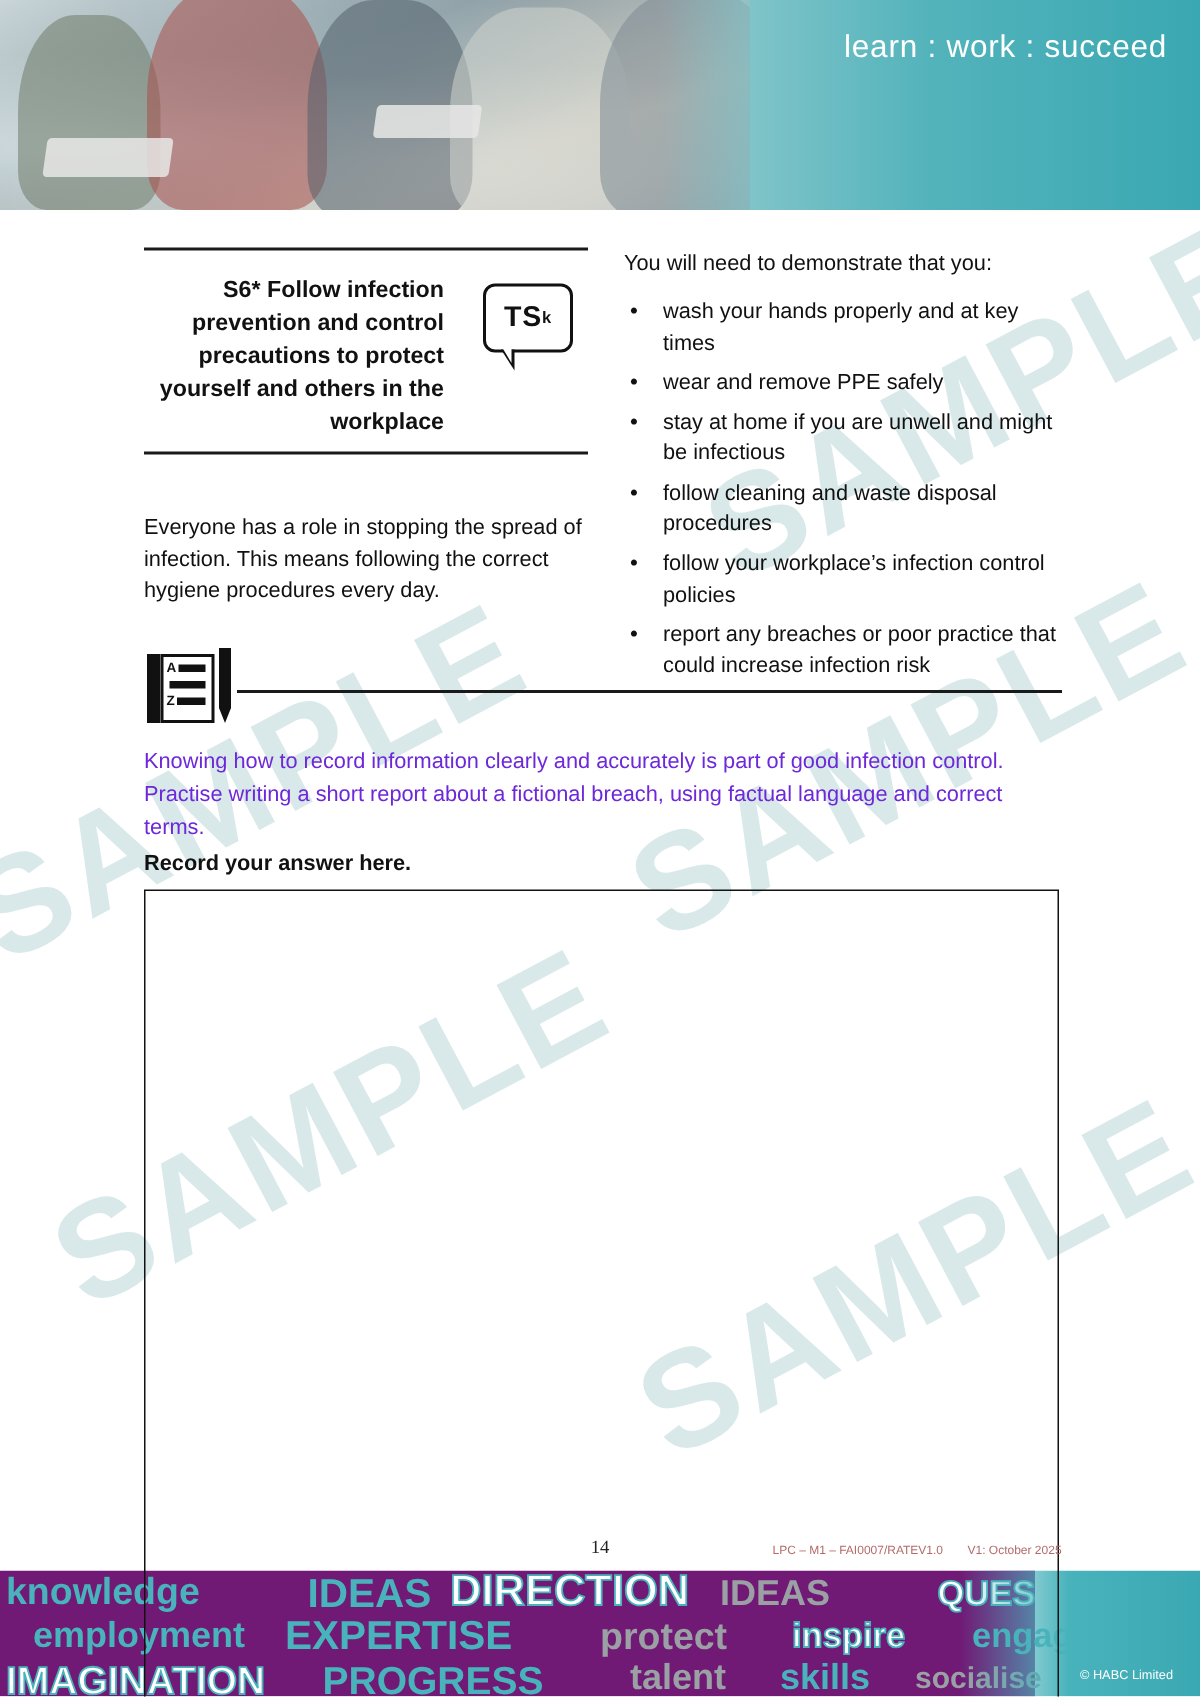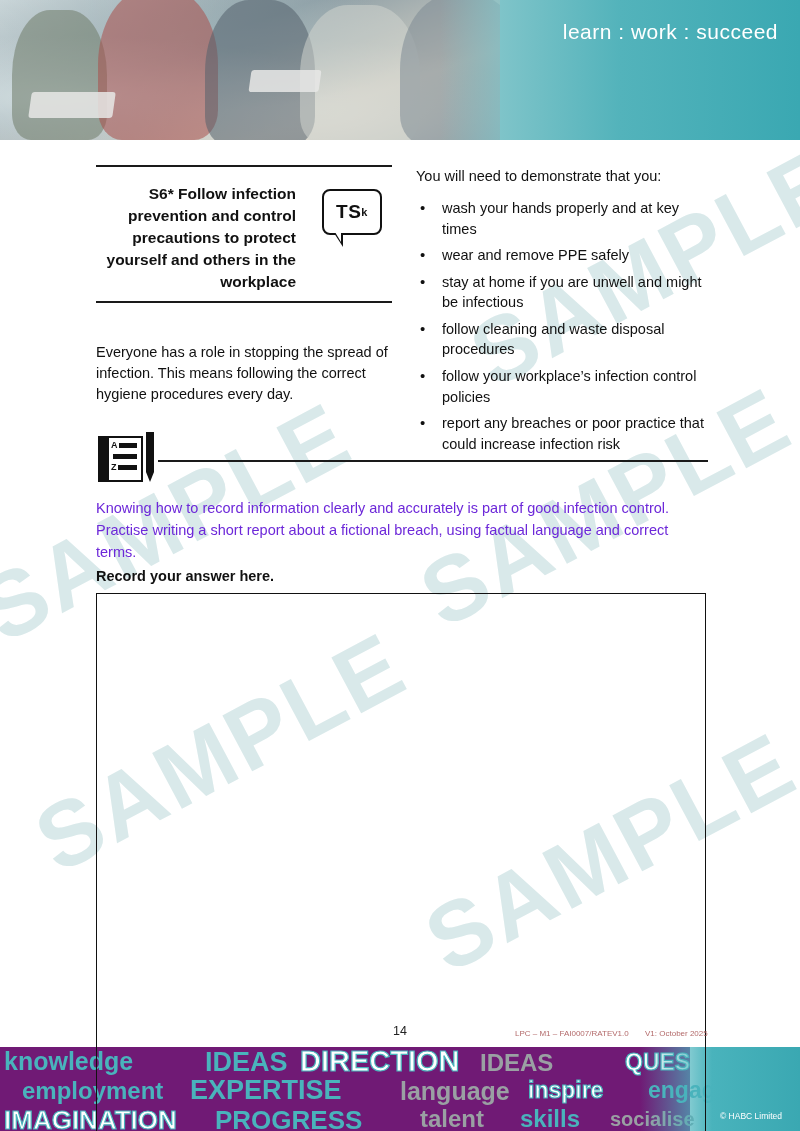--- a/index.html
+++ b/index.html
@@ -347,20 +347,21 @@
   
   .page-number {
     position: absolute;
     left: 0;
     top: 1024px;
     width: 800px;
     text-align: center;
     font-size: 12.5px;
     color: #222;
     z-index: 3;
+    font-family: Liberation Serif, serif;
   }
   .footer-codes {
     position: absolute;
     top: 1029px;
     width: 800px;
     z-index: 3;
     font-size: 8px;
     color: #b36a6a;
   }
   .code-left {
@@ -506,21 +507,21 @@
 <div class="footer-band">
   <div class="footer-words">
     <div class="fw" style="left:4px;  top:2px;  font-size:25px;">knowledge</div>
     <div class="fw" style="left:205px; top:2px;  font-size:27px;">IDEAS</div>
     <div class="fw outline" style="left:300px; top:0px; font-size:29px;">DIRECTION</div>
     <div class="fw grey" style="left:480px; top:4px; font-size:24px;">IDEAS</div>
     <div class="fw outline" style="left:625px; top:4px; font-size:23px;">QUES</div>
 
     <div class="fw" style="left:22px;  top:32px; font-size:24px;">employment</div>
     <div class="fw" style="left:190px; top:30px; font-size:27px;">EXPERTISE</div>
-    <div class="fw grey" style="left:400px; top:32px; font-size:25px;">language</div>
+    <div class="fw grey" style="left:400px; top:32px; font-size:25px;">protect</div>
     <div class="fw outline" style="left:528px; top:32px; font-size:23px;">inspire</div>
     <div class="fw" style="left:648px; top:32px; font-size:23px;">engage</div>
 
     <div class="fw outline" style="left:4px;  top:60px; font-size:26px;">IMAGINATION</div>
     <div class="fw" style="left:215px; top:60px; font-size:26px;">PROGRESS</div>
     <div class="fw grey" style="left:420px; top:60px; font-size:24px;">talent</div>
     <div class="fw" style="left:520px; top:60px; font-size:24px;">skills</div>
     <div class="fw grey" style="left:610px; top:62px; font-size:20px;">socialise</div>
   </div>
   <div class="footer-teal"></div>

